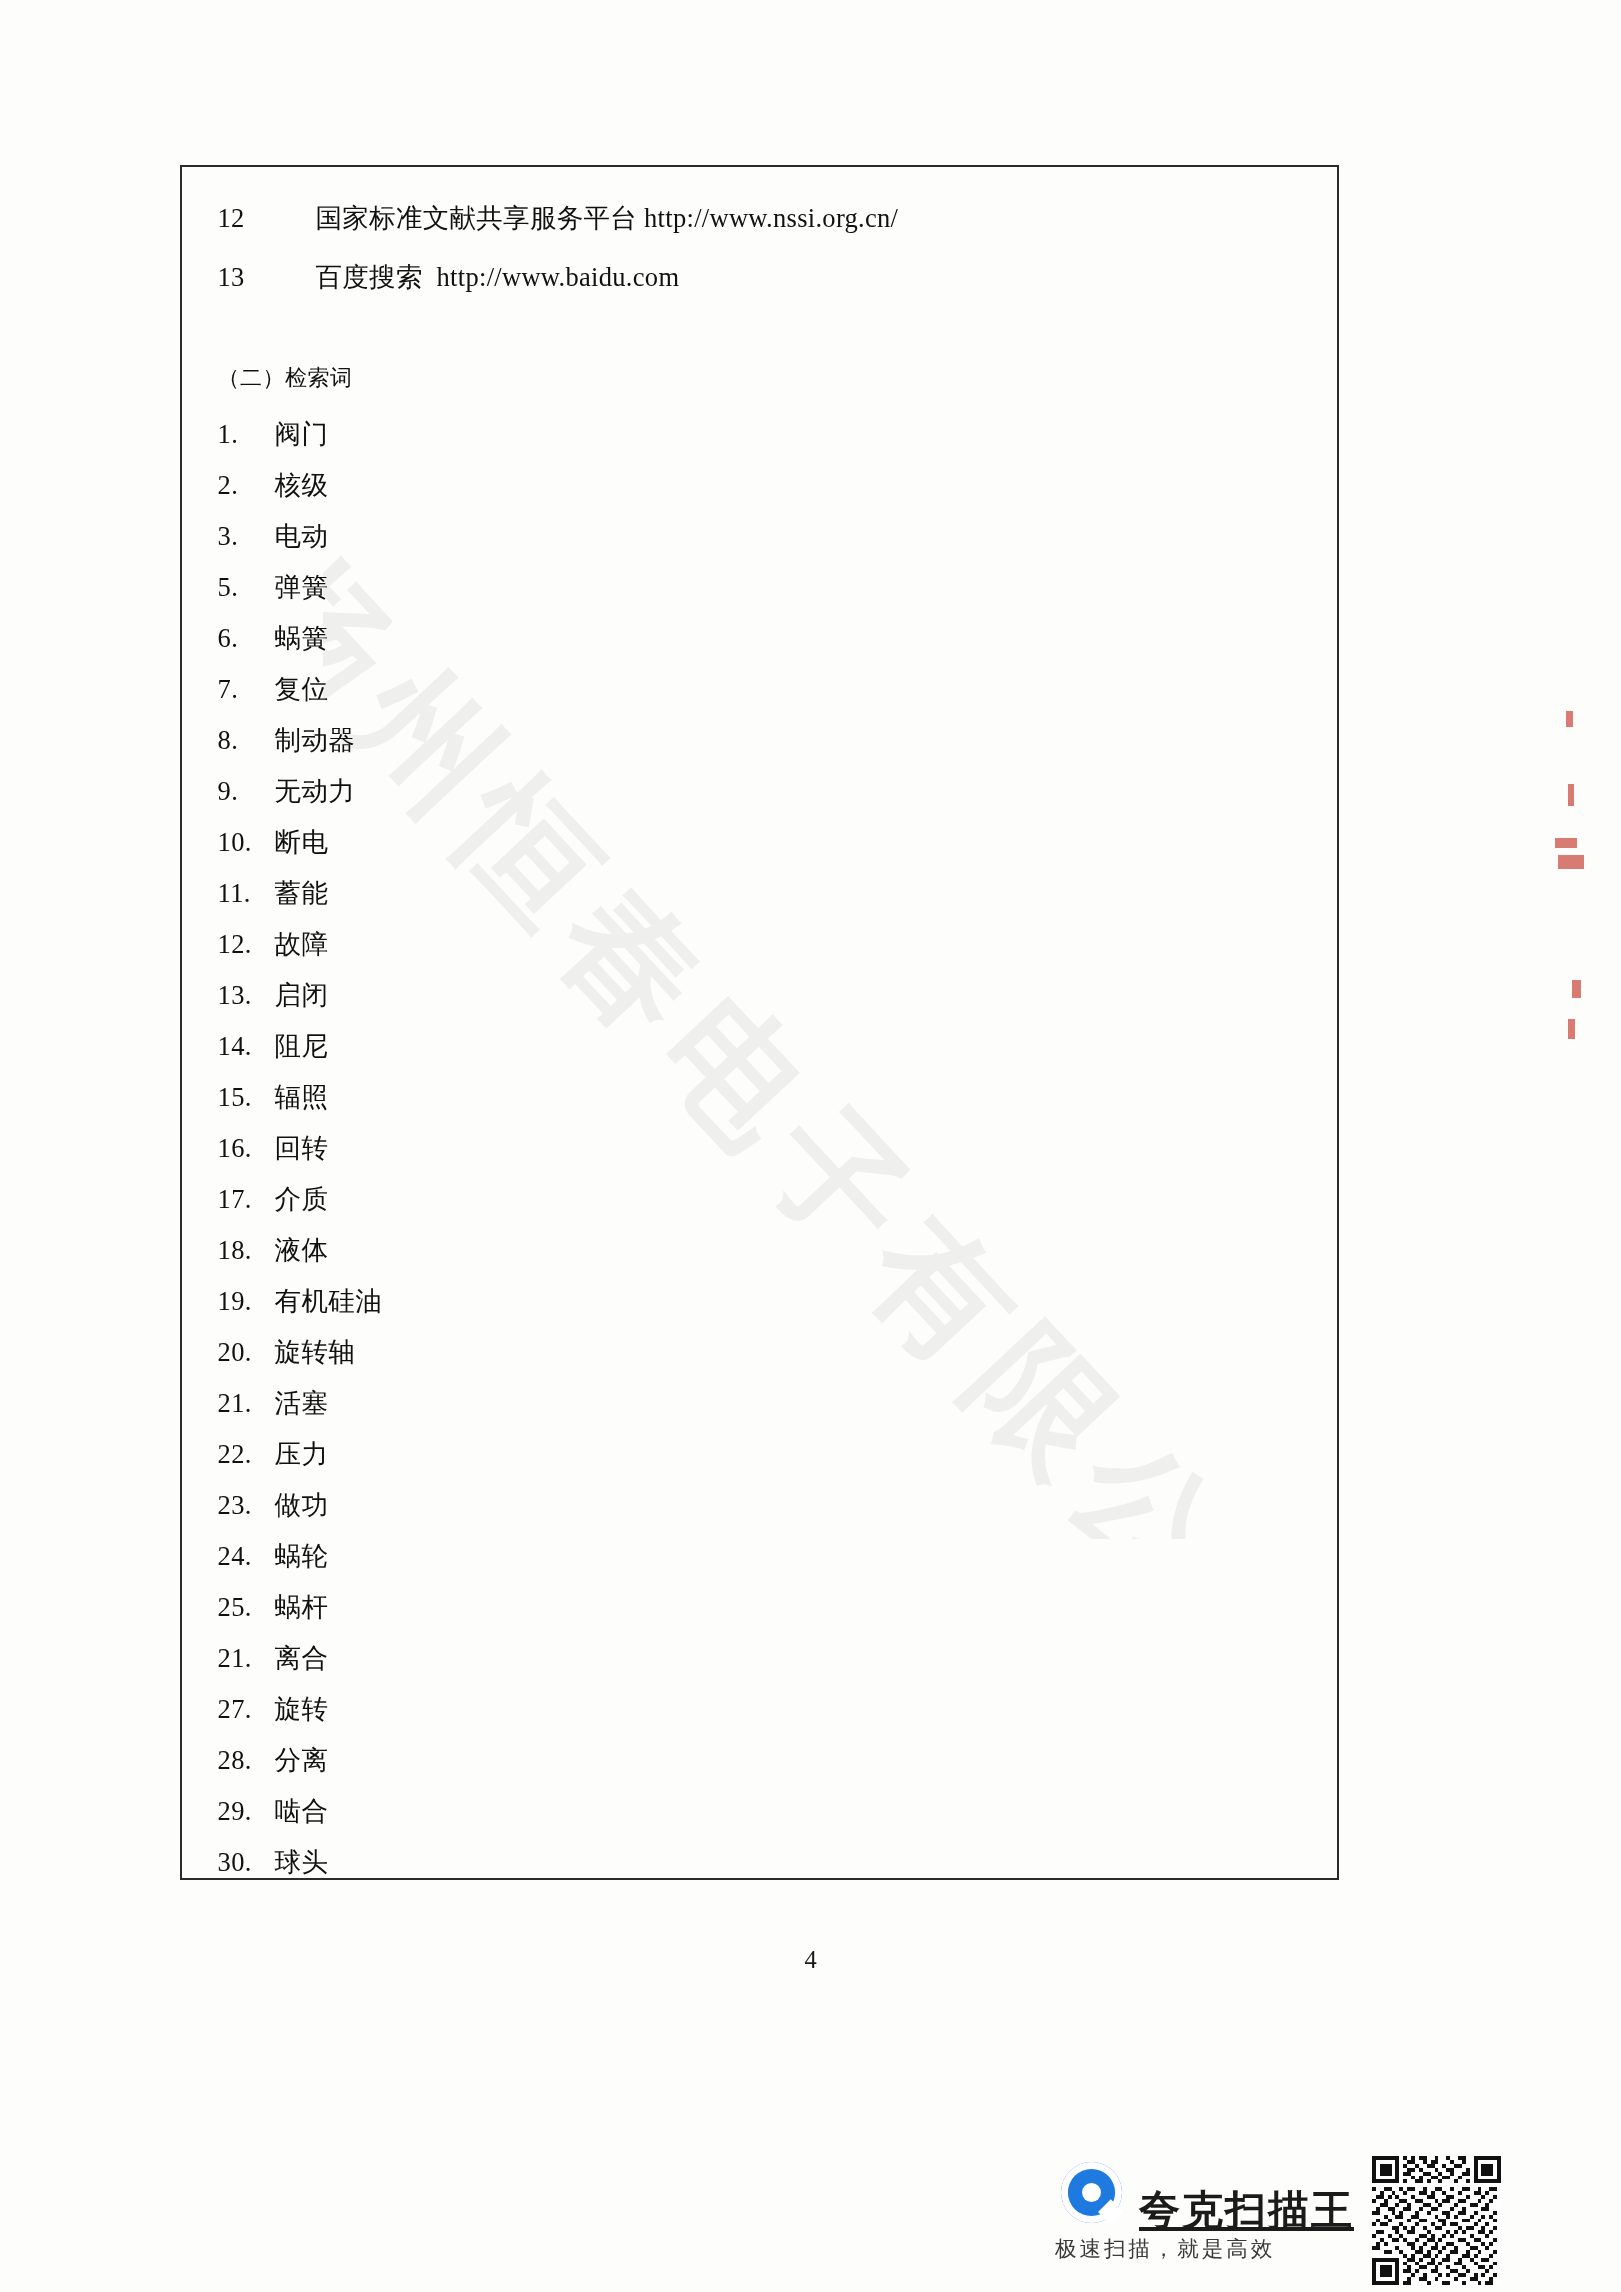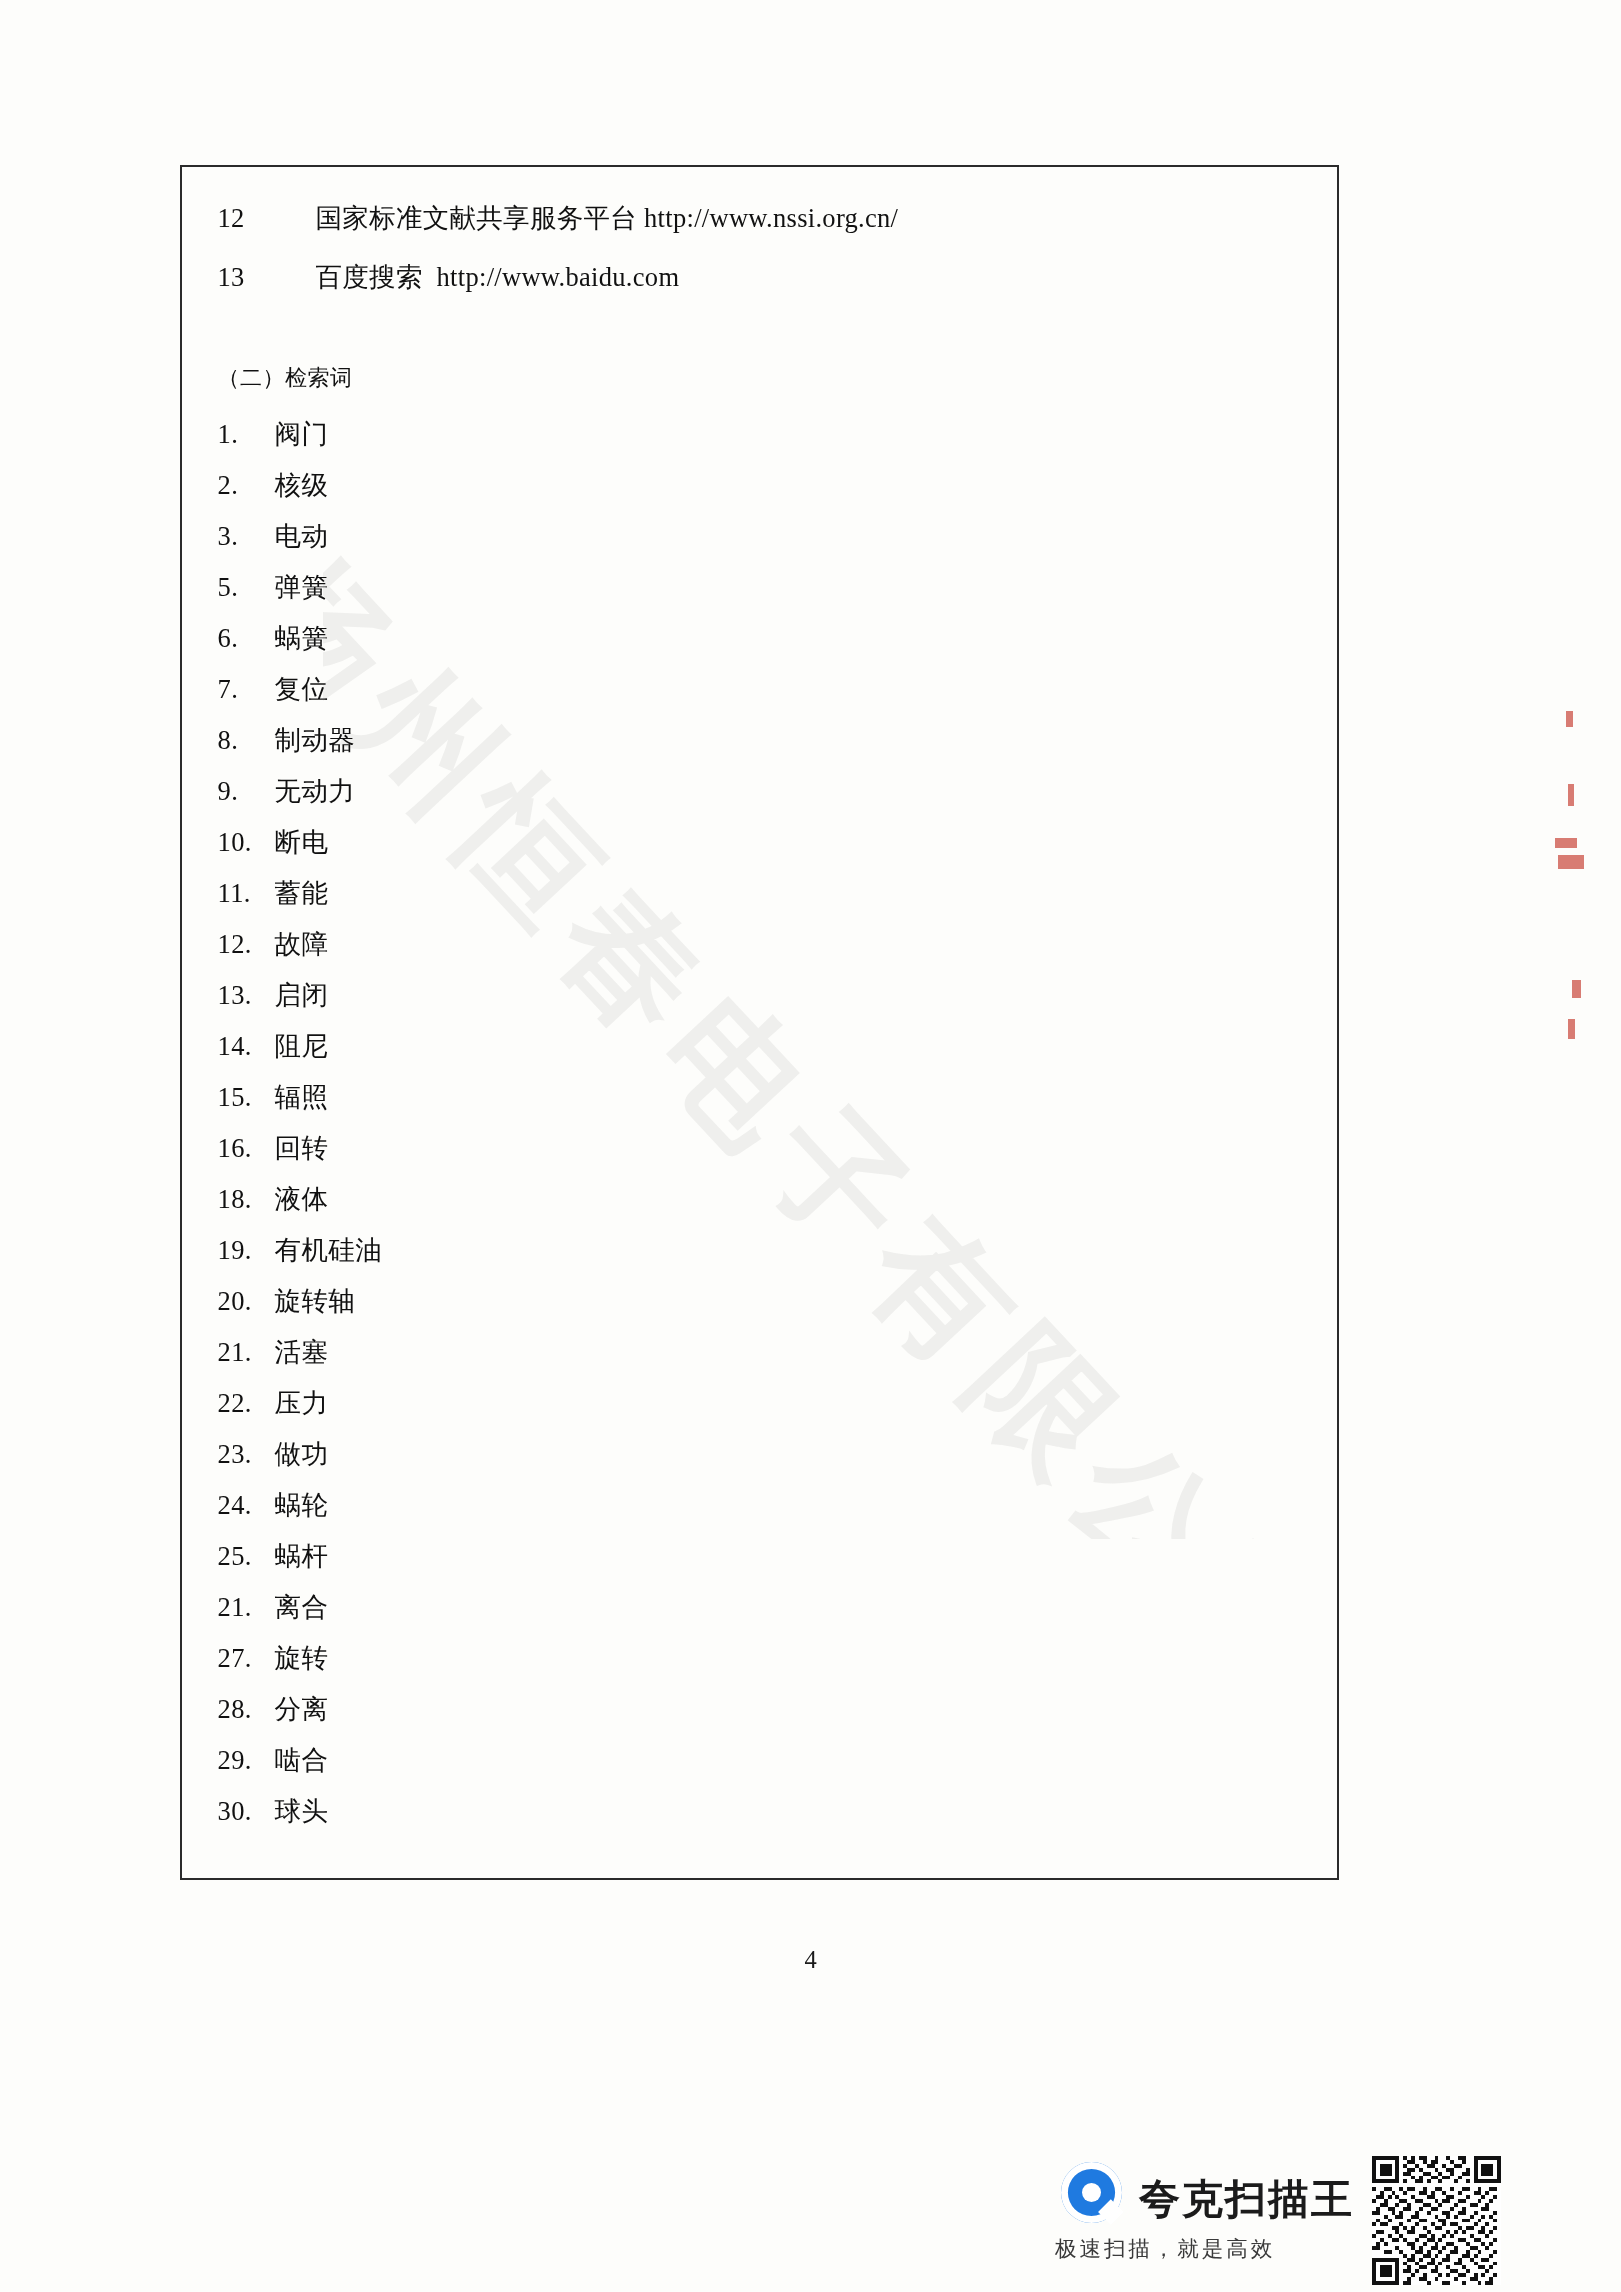--- a/index.html
+++ b/index.html
@@ -179,27 +179,28 @@
     right: 2px;
     bottom: 2px;
     width: 17.6px;
     height: 17.6px;
     background: #ffffff;
     transform: rotate(45deg);
   }
   #brand-name {
     position: absolute;
     left: 90px;
-    top: 12px;
+    top: 23px;
     font-family: "DejaVu Sans", sans-serif;
     font-size: 41px;
     font-weight: 700;
     color: #1b1b1b;
     letter-spacing: 2px;
     white-space: nowrap;
+    text-decoration: underline;
   }
   #brand-slogan {
     position: absolute;
     left: 5.9px;
     top: 74px;
     font-family: Liberation Mono, monospace;
     font-size: 21.6px;
     color: #3a3a3a;
     letter-spacing: 2.9px;
     white-space: nowrap;
@@ -253,20 +254,21 @@
       <li class="kw-item"><span class="kw-idx">7.</span><span>复位</span><span class="kw-alt"></span></li>
       <li class="kw-item"><span class="kw-idx">8.</span><span>制动器</span><span class="kw-alt"></span></li>
       <li class="kw-item"><span class="kw-idx">9.</span><span>无动力</span><span class="kw-alt"></span></li>
       <li class="kw-item"><span class="kw-idx">10.</span><span>断电</span><span class="kw-alt"></span></li>
       <li class="kw-item"><span class="kw-idx">11.</span><span>蓄能</span><span class="kw-alt"></span></li>
       <li class="kw-item"><span class="kw-idx">12.</span><span>故障</span><span class="kw-alt"></span></li>
       <li class="kw-item"><span class="kw-idx">13.</span><span>启闭</span><span class="kw-alt"></span></li>
       <li class="kw-item"><span class="kw-idx">14.</span><span>阻尼</span><span class="kw-alt"></span></li>
       <li class="kw-item"><span class="kw-idx">15.</span><span>辐照</span><span class="kw-alt"></span></li>
       <li class="kw-item"><span class="kw-idx">16.</span><span>回转</span><span class="kw-alt"></span></li>
+      <li class="kw-item"><span class="kw-idx">17.</span><span>介质</span><span class="kw-alt"></span></li>
       <li class="kw-item"><span class="kw-idx">18.</span><span>液体</span><span class="kw-alt"></span></li>
       <li class="kw-item"><span class="kw-idx">19.</span><span>有机硅油</span><span class="kw-alt"></span></li>
       <li class="kw-item"><span class="kw-idx">20.</span><span>旋转轴</span><span class="kw-alt"></span></li>
       <li class="kw-item"><span class="kw-idx">21.</span><span>活塞</span><span class="kw-alt"></span></li>
       <li class="kw-item"><span class="kw-idx">22.</span><span>压力</span><span class="kw-alt"></span></li>
       <li class="kw-item"><span class="kw-idx">23.</span><span>做功</span><span class="kw-alt"></span></li>
       <li class="kw-item"><span class="kw-idx">24.</span><span>蜗轮</span><span class="kw-alt"></span></li>
       <li class="kw-item"><span class="kw-idx">25.</span><span>蜗杆</span><span class="kw-alt"></span></li>
       <li class="kw-item"><span class="kw-idx">21.</span><span>离合</span><span class="kw-alt"></span></li>
       <li class="kw-item"><span class="kw-idx">27.</span><span>旋转</span><span class="kw-alt"></span></li>

